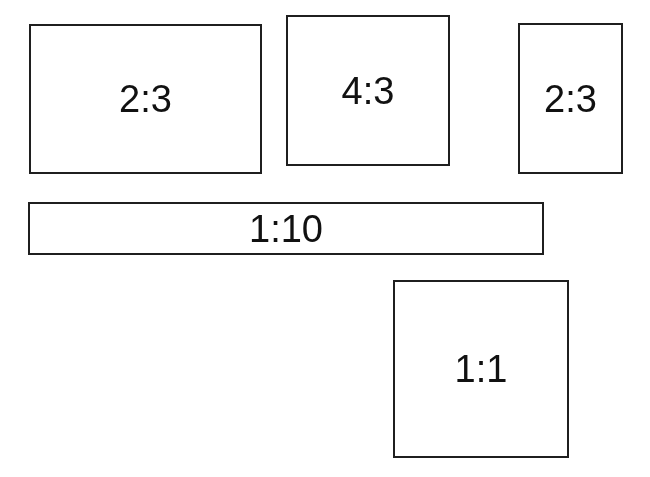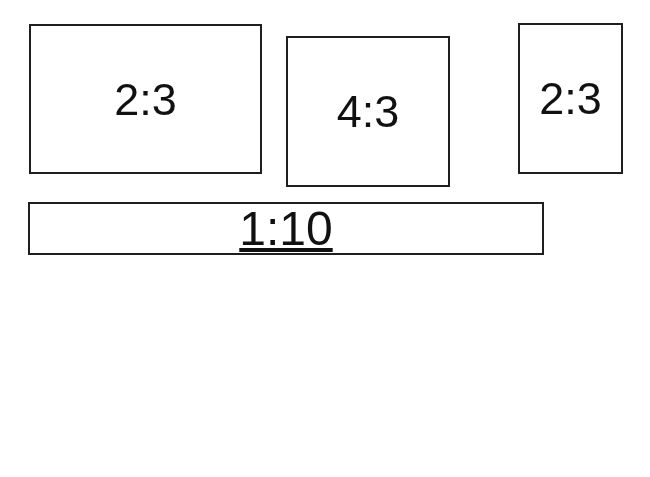--- a/index.html
+++ b/index.html
@@ -19,31 +19,31 @@
     position: absolute;
     box-sizing: border-box;
     border: 2px solid var(--border, #1f1f1f);
     background: var(--background, #ffffff);
     display: flex;
     align-items: center;
     justify-content: center;
   }
   .ratio-label {
     color: var(--text, #111111);
-    font-size: 45px;
+    font-size: 38px;
     font-weight: 400;
     line-height: 1;
     white-space: nowrap;
   }
   
   .b0 { left: 29px;  top: 24px;  width: 233px; height: 150px; }
-  .b1 { left: 286px; top: 36px;  width: 164px; height: 151px; }
+  .b1 { left: 286px; top: 15px;  width: 164px; height: 151px; }
   .b2 { left: 518px; top: 23px;  width: 105px; height: 151px; }
   .b3 { left: 28px;  top: 202px; width: 516px; height: 53px; }
-  .b3 .ratio-label { font-size: 48px; text-decoration: underline; }
+  .b3 .ratio-label { font-size: 38px; }
   .b4 { left: 29px;  top: 280px; width: 323px; height: 178px; }
   .b5 { left: 393px; top: 280px; width: 176px; height: 178px; }
 </style>
 </head>
 <body>
 
 <div class="canvas">
 
   <div class="ratio-box b0">
     <span class="ratio-label">2:3</span>
@@ -55,14 +55,17 @@
 
   <div class="ratio-box b2">
     <span class="ratio-label">2:3</span>
   </div>
 
   <div class="ratio-box b3">
     <span class="ratio-label">1:10</span>
   </div>
 
 
+  <div class="ratio-box b5">
+    <span class="ratio-label">1:1</span>
+  </div>
 
 </div>
 
 </body></html>

